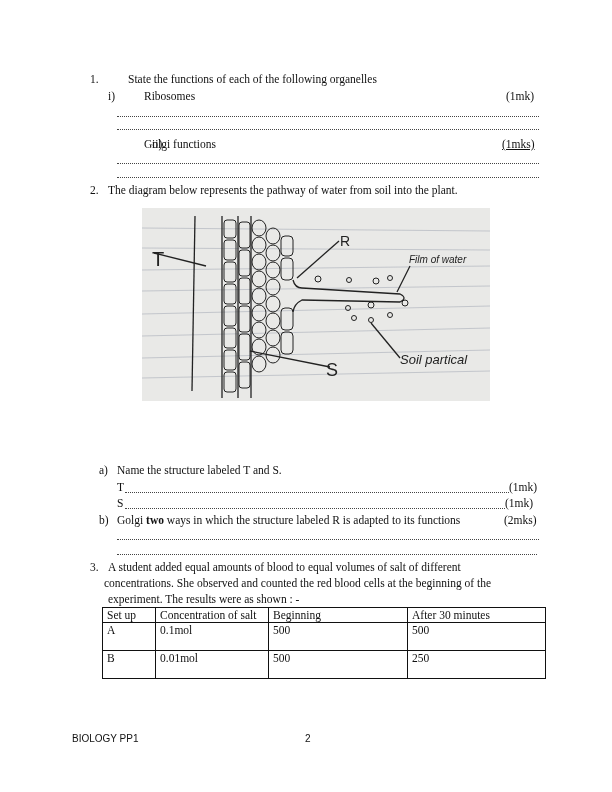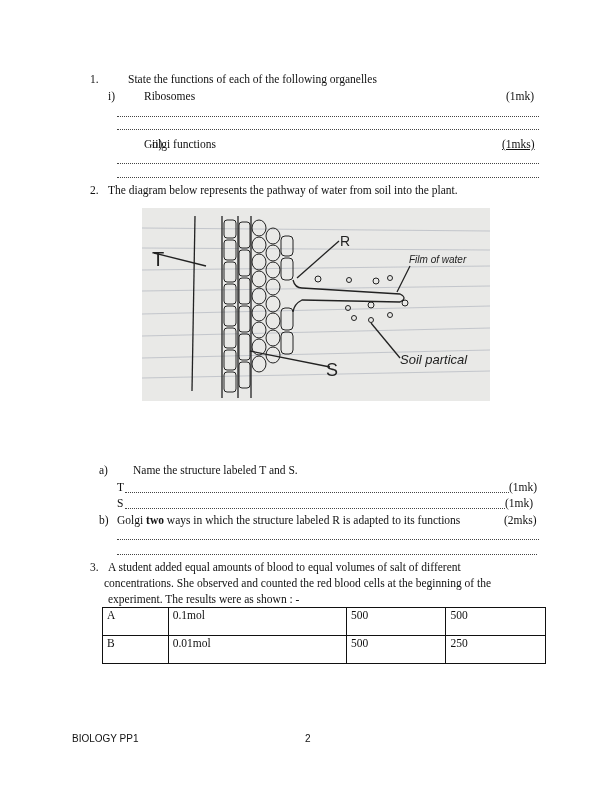--- a/index.html
+++ b/index.html
@@ -108,41 +108,47 @@
     </g>
     <text x="10" y="58" font-size="20" font-family="Liberation Sans, sans-serif" fill="#222">T</text>
     <text x="198" y="38" font-size="14" font-family="Liberation Sans, sans-serif" fill="#222">R</text>
     <text x="184" y="168" font-size="18" font-family="Liberation Sans, sans-serif" fill="#222">S</text>
     <text x="267" y="55" font-size="10" font-style="italic" font-family="Liberation Sans, sans-serif" fill="#222">Film of water</text>
     <text x="258" y="156" font-size="13" font-style="italic" font-family="Liberation Sans, sans-serif" fill="#222">Soil partical</text>
   </svg>
 </div>
 
 <div class="abs" style="left:99px;top:464px;">a)</div>
-<div class="abs" style="left:117px;top:464px;margin-left:16px;">Name the structure labeled T and S.</div>
+<div class="abs" style="left:117px;top:464px;">Name the structure labeled T and S.</div>
 <div class="abs" style="left:117px;top:481px;">T</div>
 <div class="dots" style="left:125px;top:492px;width:384px;"></div>
 <div class="abs" style="left:509px;top:481px;">(1mk)</div>
 <div class="abs" style="left:117px;top:497px;">S</div>
 <div class="dots" style="left:125px;top:508px;width:380px;"></div>
 <div class="abs" style="left:505px;top:497px;">(1mk)</div>
 
 <div class="abs" style="left:99px;top:514px;">b)</div>
 <div class="abs" style="left:117px;top:514px;"><span>Golgi </span><b>two</b><span> ways in which the structure labeled R is adapted to its functions</span></div>
 <div class="abs" style="left:504px;top:514px;">(2mks)</div>
 <div class="dots" style="left:117px;top:539px;width:422px;"></div>
 <div class="dots" style="left:117px;top:554px;width:420px;"></div>
 
 <div class="abs" style="left:90px;top:561px;">3.</div>
 <div class="abs" style="left:108px;top:561px;">A student added equal amounts of blood to equal volumes of salt of different</div>
 <div class="abs" style="left:104px;top:577px;">concentrations. She observed and counted the red blood cells at the beginning of the</div>
 <div class="abs" style="left:108px;top:593px;">experiment. The results were as shown : -</div>
 
 <table class="res">
   <tbody>
+      <tr style="height:15px;">
+    <td style="width:44px;">Set up</td>
+    <td style="width:104px;">Concentration of salt</td>
+    <td style="width:130px;">Beginning</td>
+    <td>After 30 minutes</td>
+  </tr>
   <tr style="height:28px;">
     <td>A</td>
     <td>0.1mol</td>
     <td>500</td>
     <td>500</td>
   </tr>
   <tr style="height:28px;">
     <td>B</td>
     <td>0.01mol</td>
     <td>500</td>

